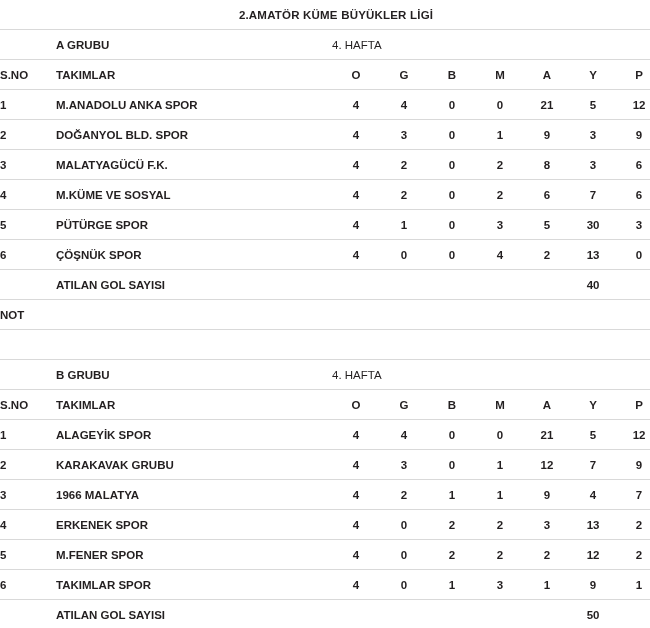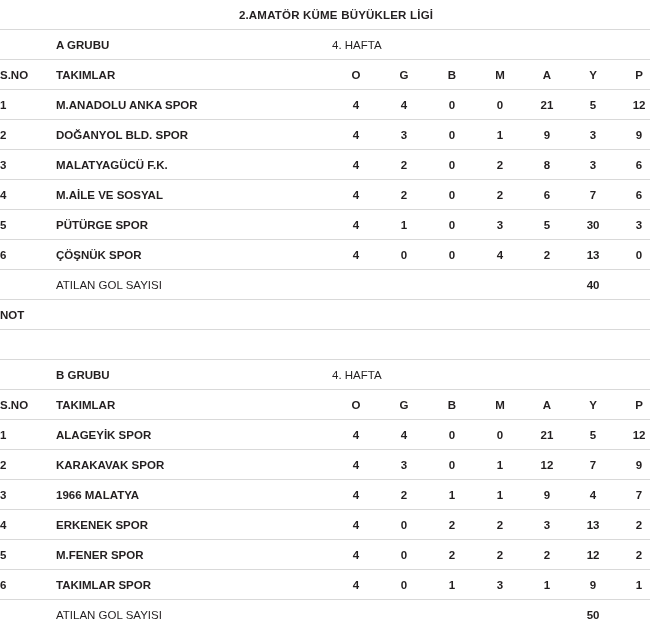--- a/index.html
+++ b/index.html
@@ -51,21 +51,21 @@
   .title-cell {
     padding-left: 0;
   }
   .group-label { font-weight: bold; padding-left: 8px; }
   .hafta { font-weight: normal; }
   .head-row td { font-weight: bold; }
   .team-name { font-weight: bold; }
   .num { font-weight: bold; }
   .note-cell { font-weight: bold; padding-left: 6px; }
   .spacer td { height: 29px; }
-  .total-label { font-weight: normal; padding-left: 8px; }
+  .total-label { font-weight: bold; padding-left: 8px; }
   .total-val { font-weight: bold; text-align: center; }
   .blank { }
 </style>
 </head>
 <body>
 
 <div class="sheet">
 <table class="grid">
   <colgroup>
     <col class="c-sno">
@@ -136,21 +136,21 @@
     <td class="c-o num">4</td>
     <td class="c-g num">2</td>
     <td class="c-b num">0</td>
     <td class="c-m num">2</td>
     <td class="c-a num">8</td>
     <td class="c-y num">3</td>
     <td class="c-p num">6</td>
   </tr>
   <tr>
     <td class="c-sno num">4</td>
-    <td class="c-team team-name">M.AİLE VE SOSYAL</td>
+    <td class="c-team team-name">M.KÜME VE SOSYAL</td>
     <td class="c-o num">4</td>
     <td class="c-g num">2</td>
     <td class="c-b num">0</td>
     <td class="c-m num">2</td>
     <td class="c-a num">6</td>
     <td class="c-y num">7</td>
     <td class="c-p num">6</td>
   </tr>
   <tr>
     <td class="c-sno num">5</td>
@@ -239,21 +239,21 @@
     <td class="c-o num">4</td>
     <td class="c-g num">4</td>
     <td class="c-b num">0</td>
     <td class="c-m num">0</td>
     <td class="c-a num">21</td>
     <td class="c-y num">5</td>
     <td class="c-p num">12</td>
   </tr>
   <tr>
     <td class="c-sno num">2</td>
-    <td class="c-team team-name">KARAKAVAK SPOR</td>
+    <td class="c-team team-name">KARAKAVAK GRUBU</td>
     <td class="c-o num">4</td>
     <td class="c-g num">3</td>
     <td class="c-b num">0</td>
     <td class="c-m num">1</td>
     <td class="c-a num">12</td>
     <td class="c-y num">7</td>
     <td class="c-p num">9</td>
   </tr>
   <tr>
     <td class="c-sno num">3</td>

